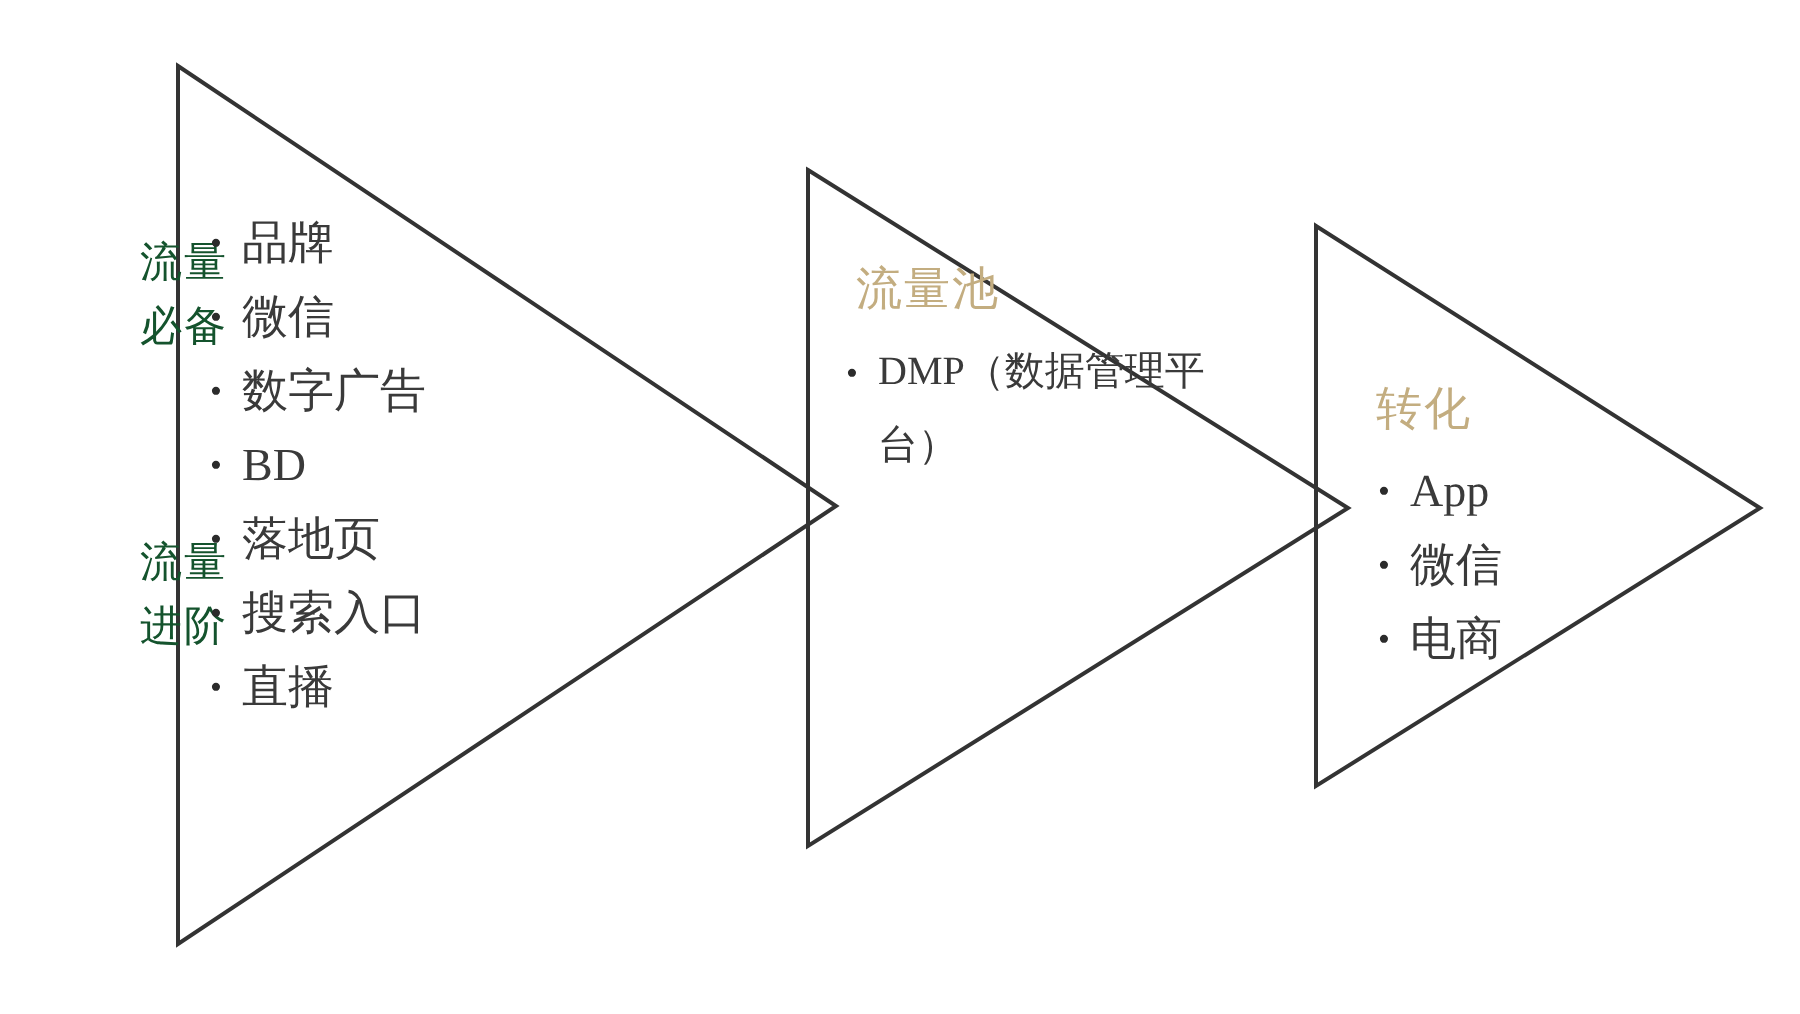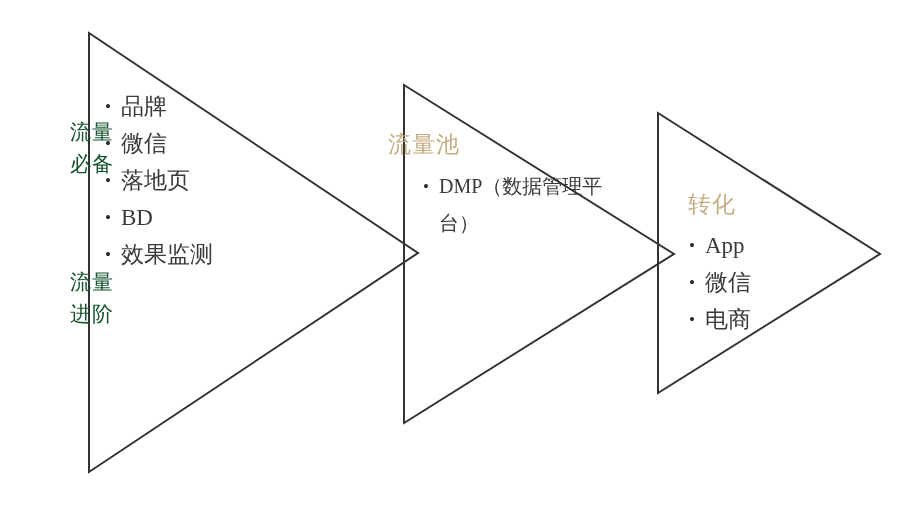--- a/index.html
+++ b/index.html
@@ -91,29 +91,31 @@
     <polygon points="404,85 674,254 404,423" fill="none" stroke="#333333" stroke-width="2"></polygon>
     <polygon points="658,113 880,254 658,393" fill="none" stroke="#333333" stroke-width="2"></polygon>
   </svg>
 
   <div class="side-label" style="left:26px; top:118px;">流量
 必备</div>
 
   <div class="side-label" style="left:26px; top:268px;">流量
 进阶</div>
 
-  <ul class="bullet-list" style="left:104px; top:88px;">
+  <ul class="bullet-list" style="left:104px; top:103px;">
     <li>品牌</li>
     <li>微信</li>
+    <li>数字广告</li>
+    <li>BD</li>
     <li>落地页</li>
-    <li>BD</li>
-    <li>效果监测</li>
+    <li>搜索入口</li>
+    <li>直播</li>
   </ul>
 
-  <div class="stage-title" style="left:388px; top:130px;">流量池</div>
+  <div class="stage-title" style="left:428px; top:130px;">流量池</div>
 
   <ul class="bullet-list m-list" style="left:422px; top:168px; width:212px;">
     <li class="wrap">DMP（数据管理平台）</li>
   </ul>
 
   <div class="stage-title" style="left:688px; top:190px;">转化</div>
 
   <ul class="bullet-list" style="left:688px; top:227px;">
     <li>App</li>
     <li>微信</li>

